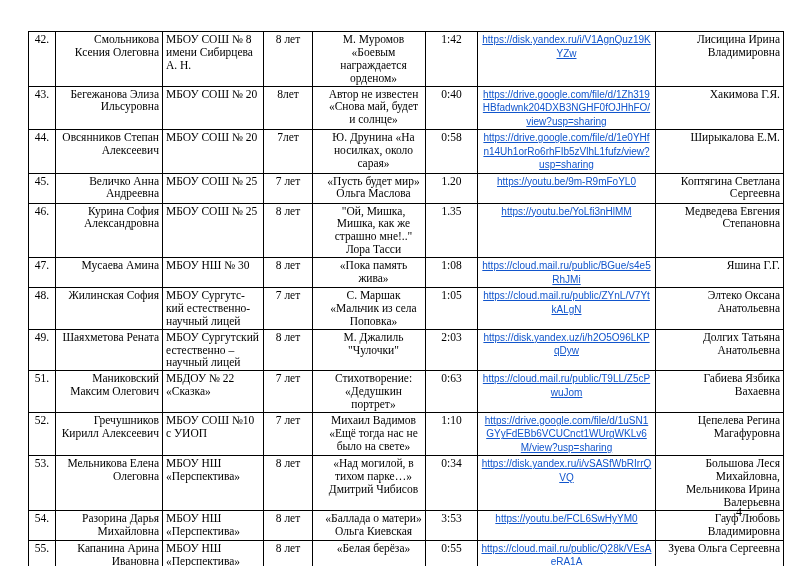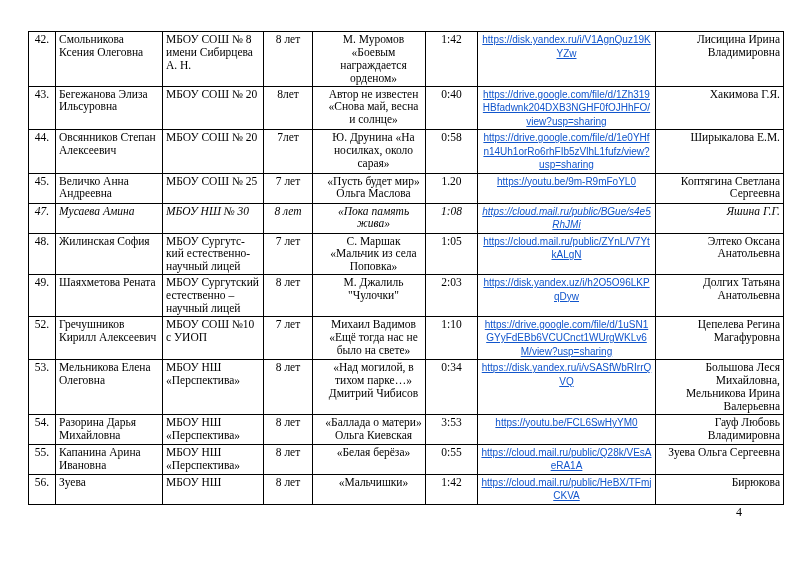--- a/index.html
+++ b/index.html
@@ -27,21 +27,21 @@
   .doc-table td {
     border: 1px solid #000000;
     vertical-align: top;
     padding: 1px 3px;
     font-size: 11.5px;
     line-height: 1.12;
     word-wrap: break-word;
     overflow: hidden;
   }
   td.c-num   { text-align: center; }
-  td.c-name  { text-align: left; }
+  td.c-name  { text-align: right; }
   td.c-school{ }
   td.c-age   { text-align: center; }
   td.c-title { text-align: center; padding-left: 12px; }
   td.c-dur   { text-align: center; }
   td.c-url   { text-align: center; }
   td.c-teacher { text-align: right; }
   td.c-url a {
     font-family: "Liberation Sans", "DejaVu Sans", sans-serif;
     font-size: 10px;
     line-height: 1.25;
@@ -82,21 +82,21 @@
           <td class="c-title">М. Муромов «Боевым награждается орденом»</td>
           <td class="c-dur">1:42</td>
           <td class="c-url"><a href="#" style="color: rgb(17, 85, 204);">https://disk.yandex.ru/i/V1AgnQuz19KYZw</a></td>
           <td class="c-teacher">Лисицина Ирина Владимировна</td>
         </tr>
         <tr style="height: 33px;">
           <td class="c-num">43.</td>
           <td class="c-name">Бегежанова Элиза Ильсуровна</td>
           <td class="c-school">МБОУ СОШ № 20</td>
           <td class="c-age">8лет</td>
-          <td class="c-title">Автор не известен «Снова май, весна и солнце»</td>
+          <td class="c-title">Автор не известен «Снова май, будет и солнце»</td>
           <td class="c-dur">0:40</td>
           <td class="c-url"><a href="#" style="color: rgb(17, 85, 204);">https://drive.google.com/file/d/1Zh319HBfadwnk204DXB3NGHF0fOJHhFO/view?usp=sharing</a></td>
           <td class="c-teacher">Хакимова Г.Я.</td>
         </tr>
         <tr style="height: 35px;">
           <td class="c-num">44.</td>
           <td class="c-name">Овсянников Степан Алексеевич</td>
           <td class="c-school">МБОУ СОШ № 20</td>
           <td class="c-age">7лет</td>
           <td class="c-title">Ю. Друнина «На носилках, около сарая»</td>
@@ -107,21 +107,31 @@
         <tr style="height: 30px;">
           <td class="c-num">45.</td>
           <td class="c-name">Величко Анна Андреевна</td>
           <td class="c-school">МБОУ СОШ № 25</td>
           <td class="c-age">7 лет</td>
           <td class="c-title">«Пусть будет мир» Ольга Маслова</td>
           <td class="c-dur">1.20</td>
           <td class="c-url"><a href="#" style="color: rgb(17, 85, 204);">https://youtu.be/9m-R9mFoYL0</a></td>
           <td class="c-teacher">Коптягина Светлана Сергеевна</td>
         </tr>
-        <tr style="height: 23px; font-style: italic;">
+        <tr style="height: 35px;">
+          <td class="c-num">46.</td>
+          <td class="c-name">Курина София Александровна</td>
+          <td class="c-school">МБОУ СОШ № 25</td>
+          <td class="c-age">8 лет</td>
+          <td class="c-title">"Ой, Мишка, Мишка, как же страшно мне!.." Лора Тасси</td>
+          <td class="c-dur">1.35</td>
+          <td class="c-url"><a href="#" style="color: rgb(17, 85, 204);">https://youtu.be/YoLfi3nHlMM</a></td>
+          <td class="c-teacher">Медведева Евгения Степановна</td>
+        </tr>
+        <tr style="height: 23px;">
           <td class="c-num">47.</td>
           <td class="c-name">Мусаева Амина</td>
           <td class="c-school">МБОУ НШ № 30</td>
           <td class="c-age">8 лет</td>
           <td class="c-title">«Пока память жива»</td>
           <td class="c-dur">1:08</td>
           <td class="c-url"><a href="#" style="color: rgb(17, 85, 204);">https://cloud.mail.ru/public/BGue/s4e5RhJMi</a></td>
           <td class="c-teacher">Яшина Г.Г.</td>
         </tr>
         <tr style="height: 37px;">
@@ -137,20 +147,30 @@
         <tr style="height: 33px;">
           <td class="c-num">49.</td>
           <td class="c-name">Шаяхметова Рената</td>
           <td class="c-school">МБОУ Сургутский естественно – научный лицей</td>
           <td class="c-age">8 лет</td>
           <td class="c-title">М. Джалиль "Чулочки"</td>
           <td class="c-dur">2:03</td>
           <td class="c-url"><a href="#" style="color: rgb(17, 85, 204);">https://disk.yandex.uz/i/h2O5O96LKPqDyw</a></td>
           <td class="c-teacher">Долгих Татьяна Анатольевна</td>
         </tr>
+        <tr style="height: 22px;">
+          <td class="c-num">51.</td>
+          <td class="c-name">Маниковский Максим Олегович</td>
+          <td class="c-school">МБДОУ № 22 «Сказка»</td>
+          <td class="c-age">7 лет</td>
+          <td class="c-title">Стихотворение: «Дедушкин портрет»</td>
+          <td class="c-dur">0:63</td>
+          <td class="c-url"><a href="#" style="color: rgb(17, 85, 204);">https://cloud.mail.ru/public/T9LL/Z5cPwuJom</a></td>
+          <td class="c-teacher">Габиева Язбика Вахаевна</td>
+        </tr>
         <tr style="height: 38px;">
           <td class="c-num">52.</td>
           <td class="c-name">Гречушников Кирилл Алексеевич</td>
           <td class="c-school">МБОУ СОШ №10 с УИОП</td>
           <td class="c-age">7 лет</td>
           <td class="c-title">Михаил Вадимов «Ещё тогда нас не было на свете»</td>
           <td class="c-dur">1:10</td>
           <td class="c-url"><a href="#" style="color: rgb(17, 85, 204);">https://drive.google.com/file/d/1uSN1GYyFdEBb6VCUCnct1WUrgWKLv6M/view?usp=sharing</a></td>
           <td class="c-teacher">Цепелева Регина Магафуровна</td>
         </tr>

